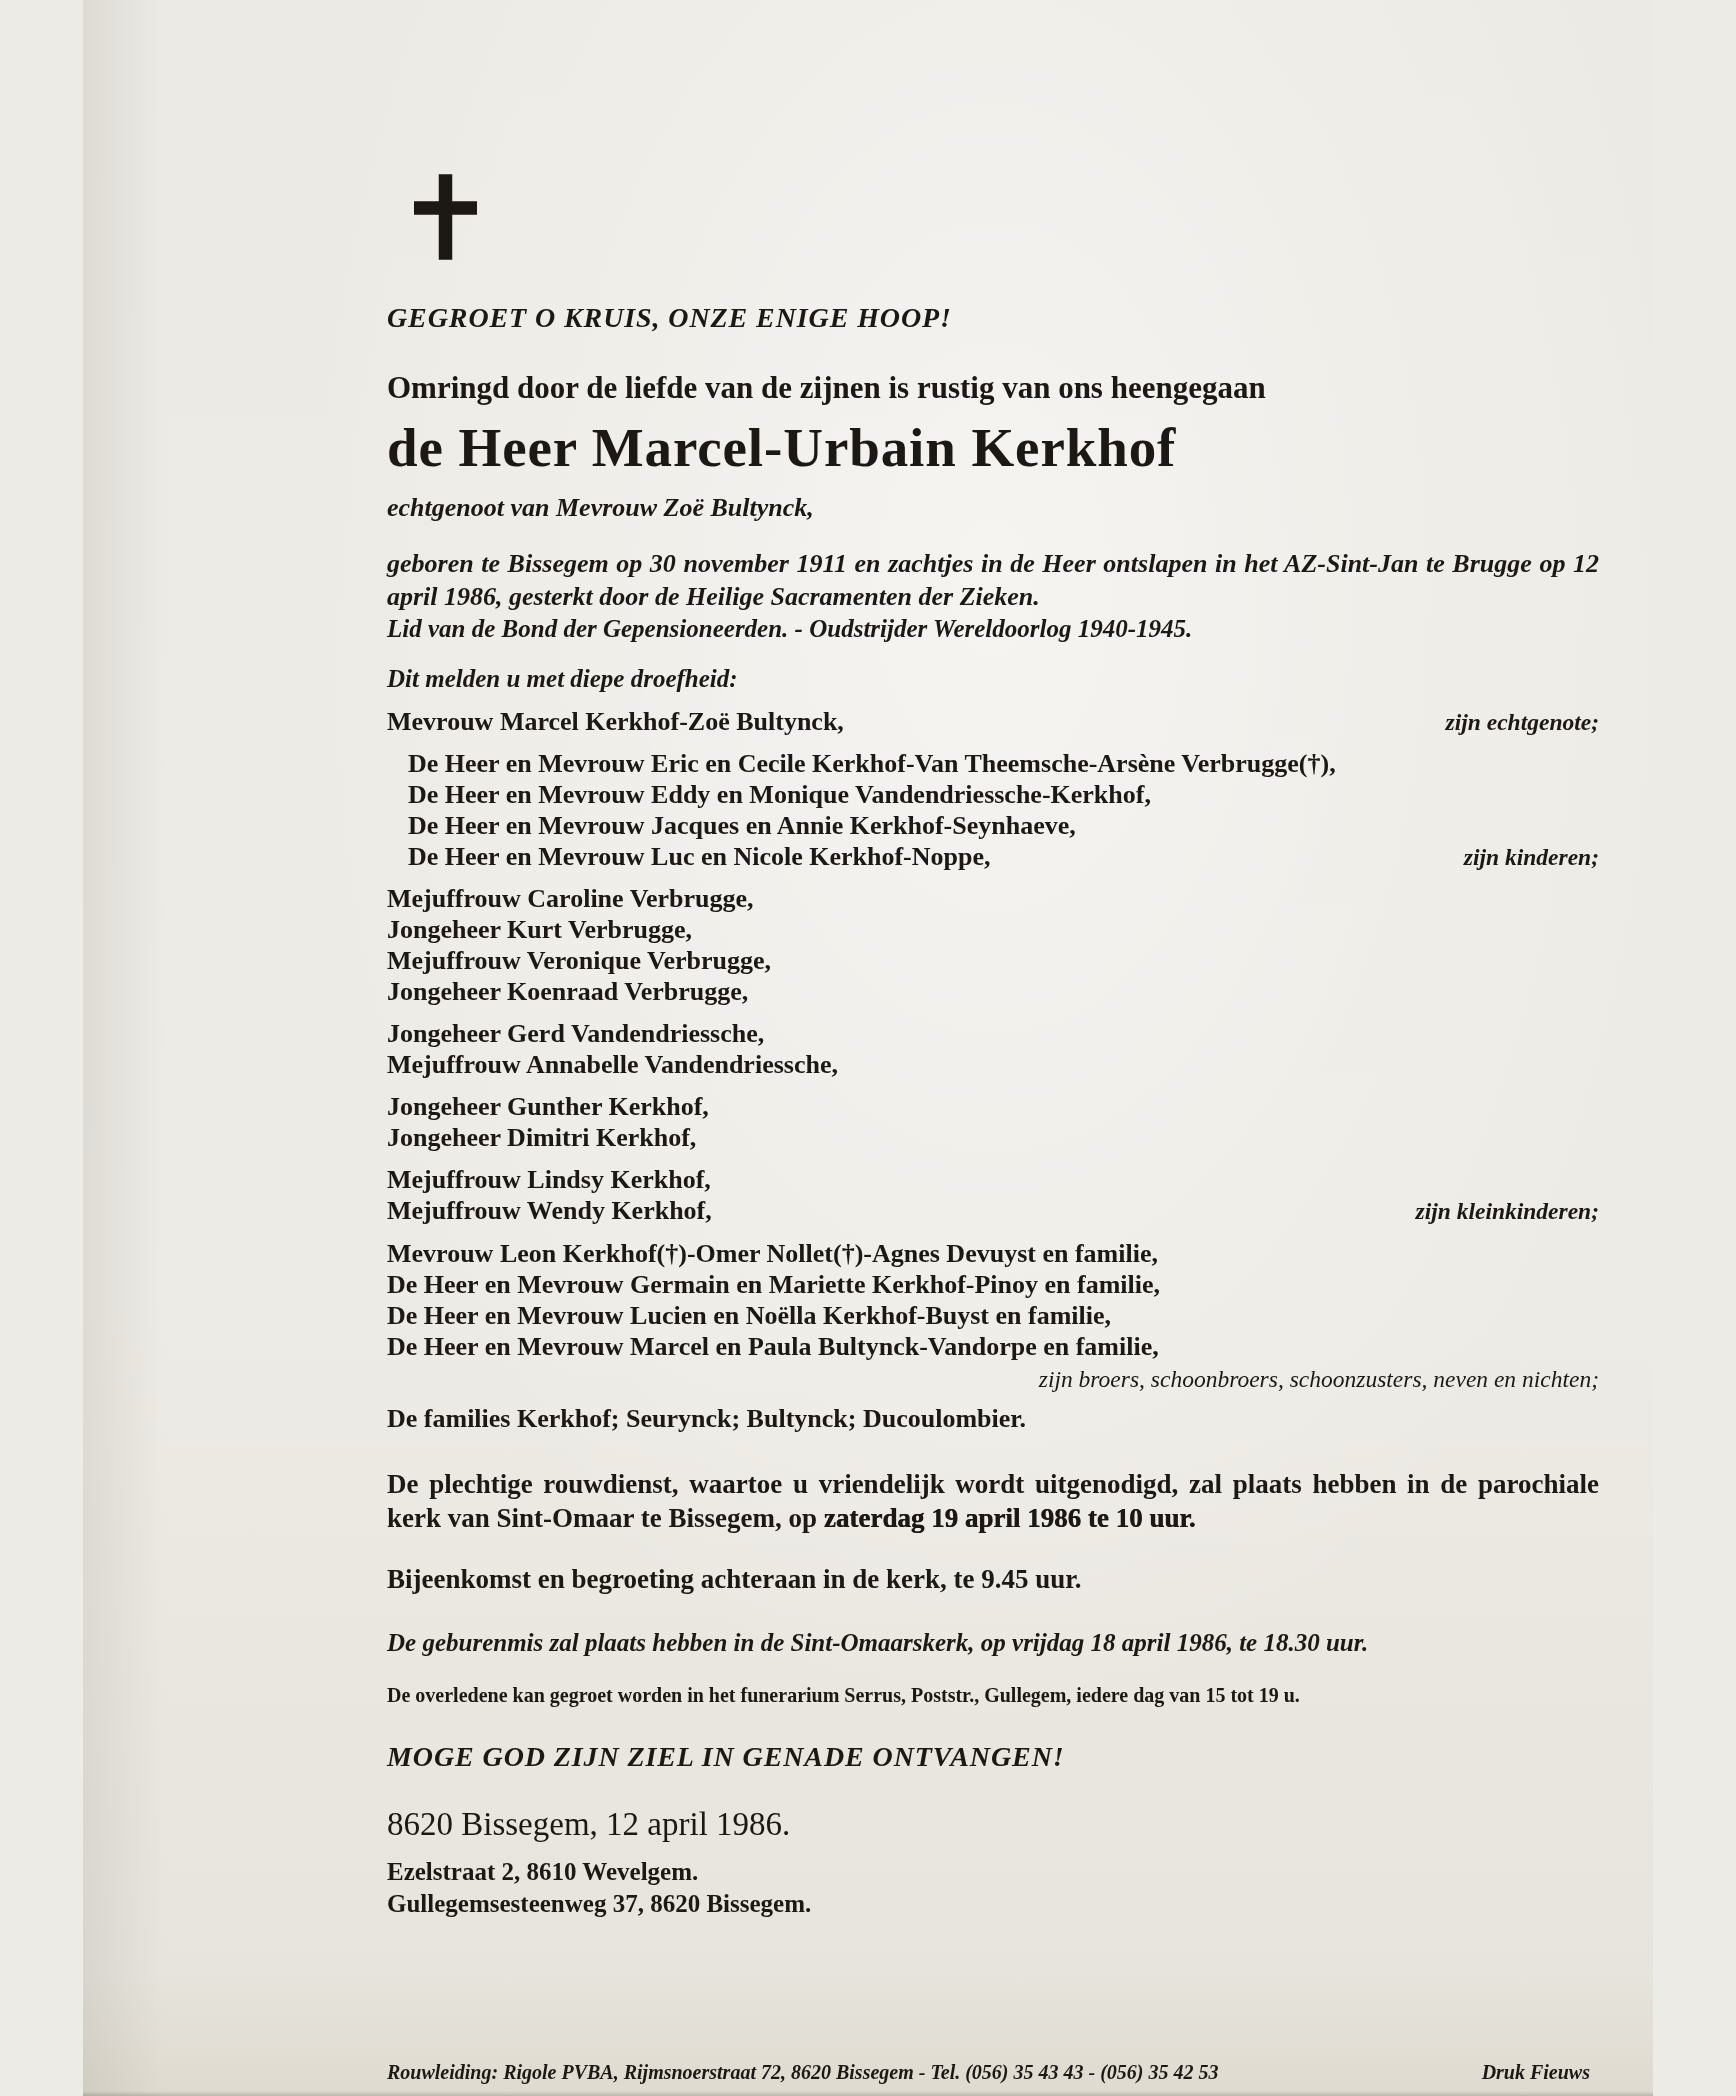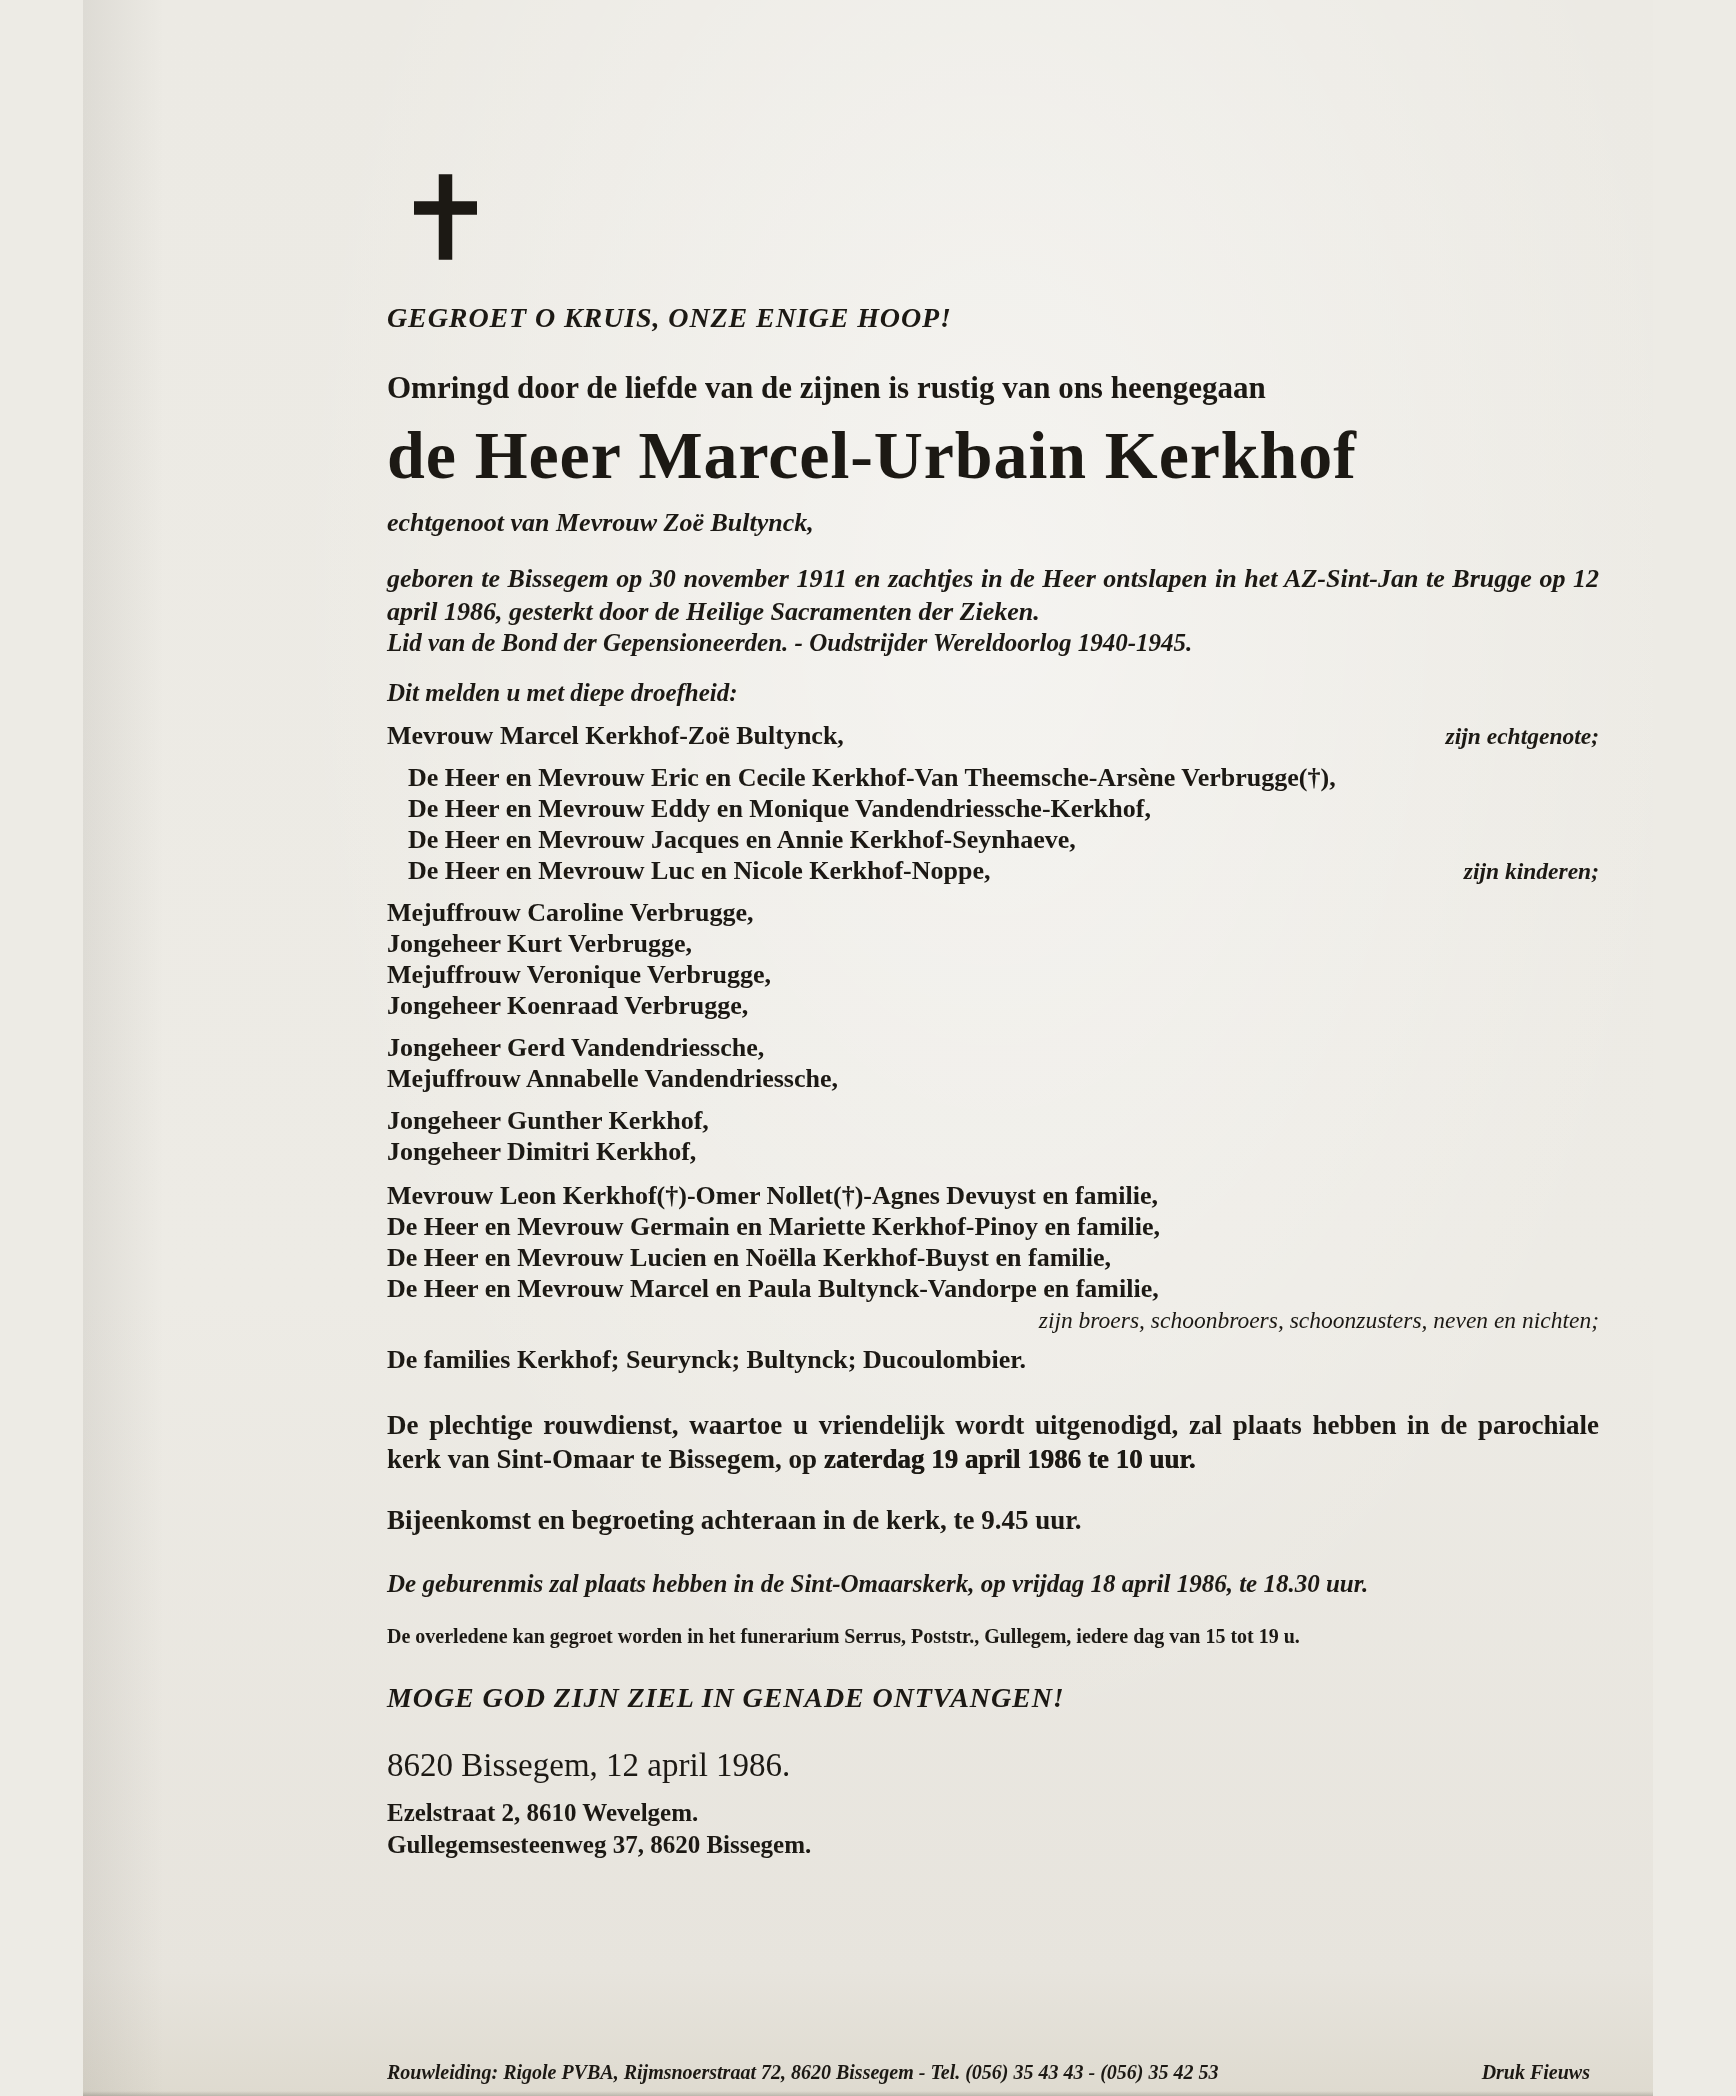--- a/index.html
+++ b/index.html
@@ -36,21 +36,21 @@
     position: absolute;
     left: 304px; top: 0;
     width: 1212px;
     padding-top: 174px;
   }
   .cross { margin-left: 27px; height: 86px; }
   .cross svg { display: block; }
 
   .motto   { margin-top: 42px; font-size: 28px; font-weight: 700; font-style: italic; letter-spacing: 0.9px; }
   .intro   { margin-top: 36px; font-size: 31px; font-weight: 700; }
-  .name    { margin-top: 11px; font-size: 68px; font-weight: 700; letter-spacing: 0.9px; line-height: 1.12; white-space: nowrap; }
+  .name    { margin-top: 11px; font-size: 55px; font-weight: 700; letter-spacing: 0.9px; line-height: 1.12; white-space: nowrap; }
   .spouse  { margin-top: 14.5px; font-size: 26px; font-weight: 700; font-style: italic; }
   .life    { margin-top: 24px;  font-size: 26px; font-weight: 700; line-height: 33px; text-align: justify; font-style: italic; }
   .membership { margin-top: 1.8px; font-size: 25px; font-weight: 700; font-style: italic; }
   .announce   { margin-top: 22px; font-size: 25px; font-weight: 700; font-style: italic; }
 
   .fam-line, .fam-text { font-size: 26px; font-weight: 700; line-height: 31px; }
   .fam-row { display: flex; justify-content: space-between; align-items: baseline; }
   .relation { font-size: 23.5px; font-weight: 700; font-style: italic; white-space: nowrap; padding-left: 18px; }
 
   .fam-spouse   { margin-top: 12.7px; gap: 20px; }
@@ -125,20 +125,27 @@
       <div class="fam-line">Jongeheer Koenraad Verbrugge,</div>
     </div>
     <div class="cluster">
       <div class="fam-line">Jongeheer Gerd Vandendriessche,</div>
       <div class="fam-line">Mejuffrouw Annabelle Vandendriessche,</div>
     </div>
     <div class="cluster">
       <div class="fam-line">Jongeheer Gunther Kerkhof,</div>
       <div class="fam-line">Jongeheer Dimitri Kerkhof,</div>
     </div>
+    <div class="cluster">
+      <div class="fam-line">Mejuffrouw Lindsy Kerkhof,</div>
+      <div class="fam-row">
+        <span class="fam-text">Mejuffrouw Wendy Kerkhof,</span>
+        <span class="relation">zijn kleinkinderen;</span>
+      </div>
+    </div>
 
     <div class="fam-siblings">
       <div class="fam-line">Mevrouw Leon Kerkhof(†)-Omer Nollet(†)-Agnes Devuyst en familie,</div>
       <div class="fam-line">De Heer en Mevrouw Germain en Mariette Kerkhof-Pinoy en familie,</div>
       <div class="fam-line">De Heer en Mevrouw Lucien en Noëlla Kerkhof-Buyst en familie,</div>
       <div class="fam-line">De Heer en Mevrouw Marcel en Paula Bultynck-Vandorpe en familie,</div>
       <div class="relation-line">zijn broers, schoonbroers, schoonzusters, neven en nichten;</div>
     </div>
 
     <div class="families">De families Kerkhof; Seurynck; Bultynck; Ducoulombier.</div>

